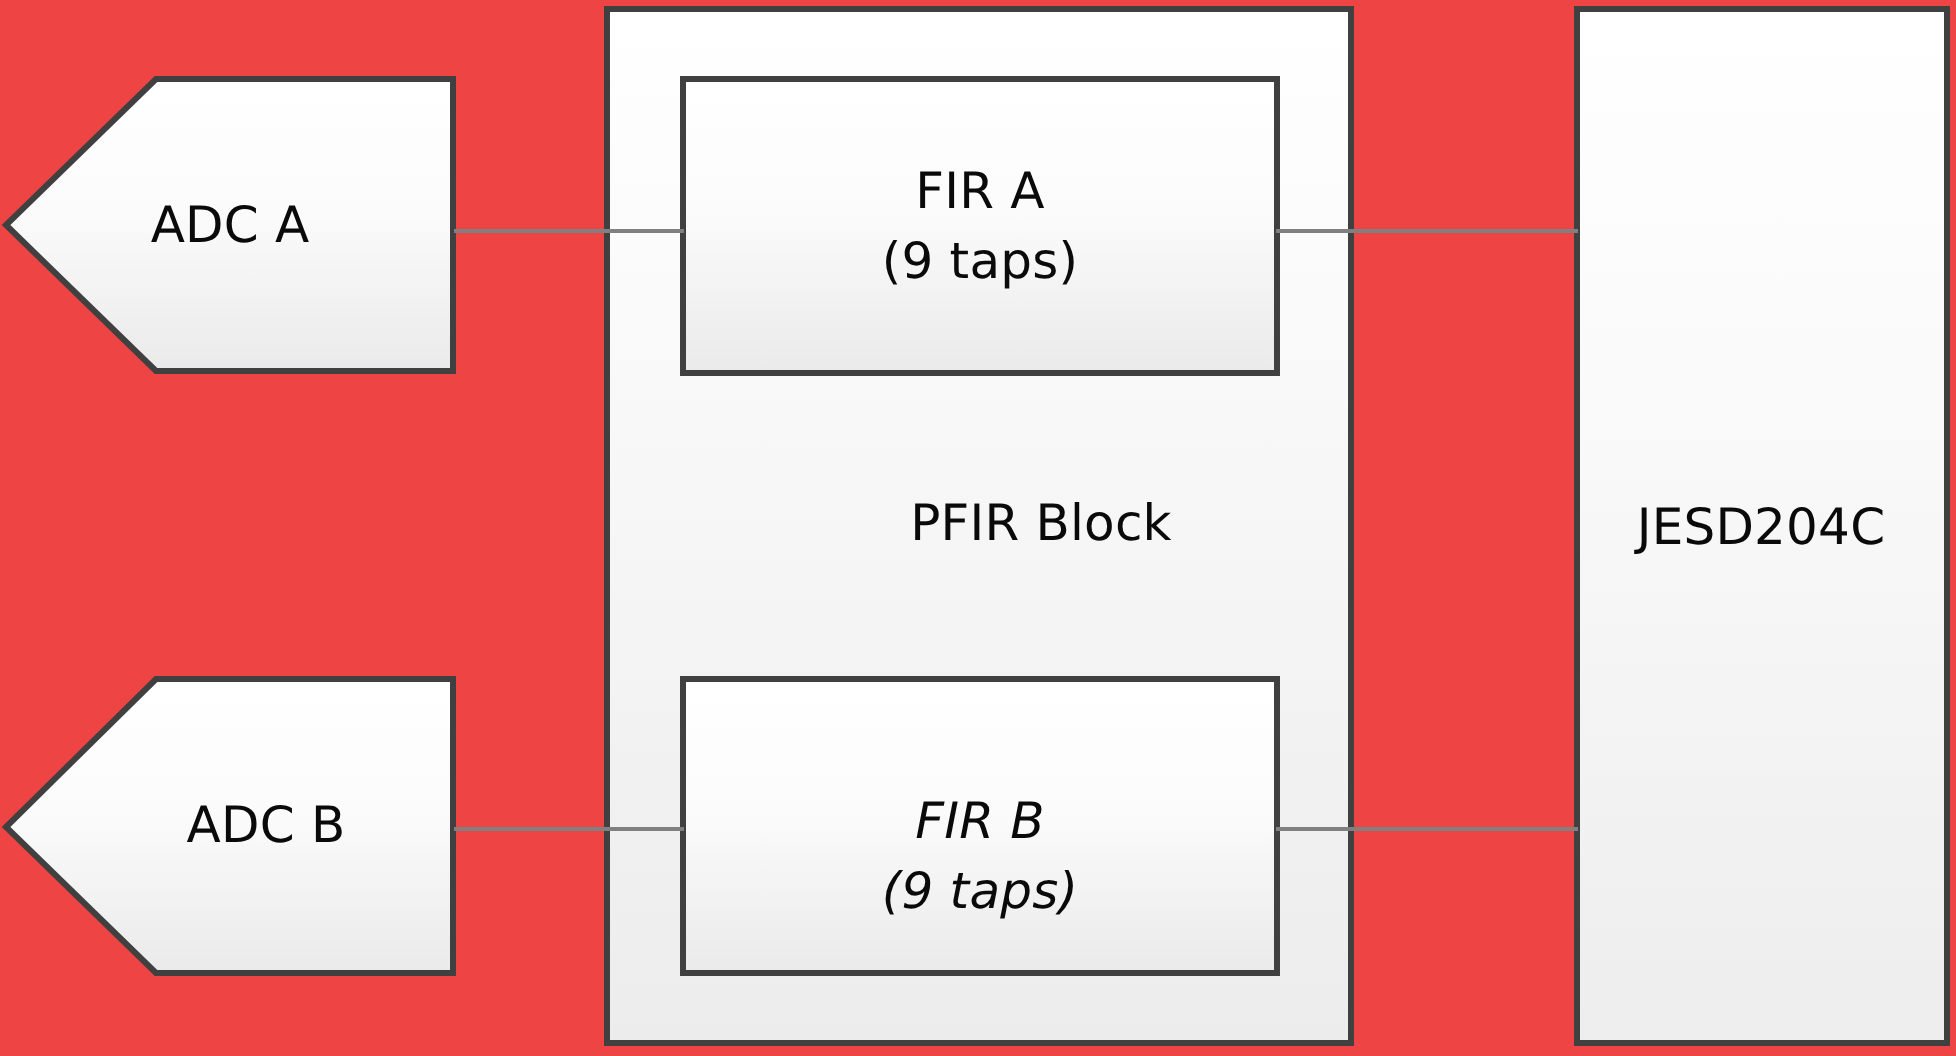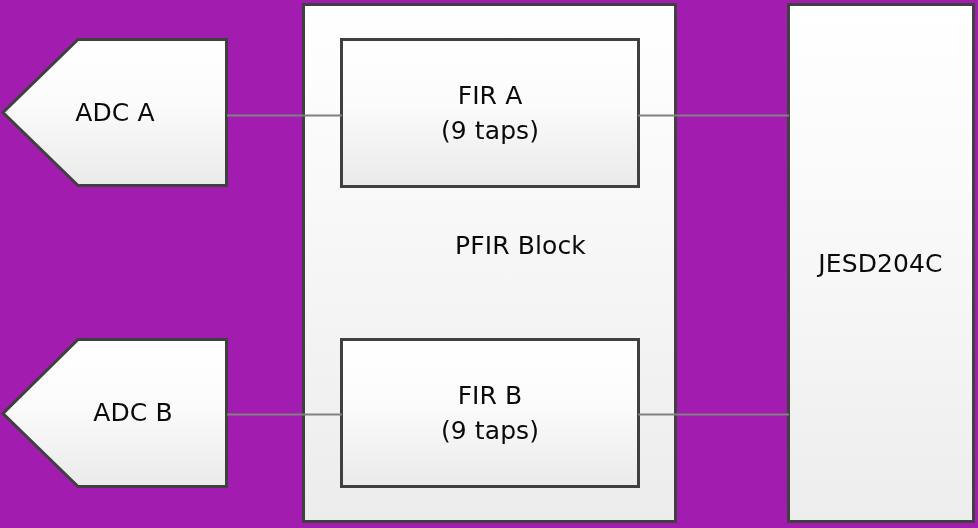--- a/index.html
+++ b/index.html
@@ -7,21 +7,21 @@
     padding: 0;
     background: #ffffff;
   }
   body {
     font-family: "DejaVu Sans", sans-serif;
   }
   #canvas {
     position: relative;
     width: 978px;
     height: 528px;
-    background: #a21caf;
+    background: #ef4444;
     overflow: hidden;
   }
   .svg-layer {
     position: absolute;
     left: 0;
     top: 0;
     width: 978px;
     height: 528px;
   }
   .node-label {
@@ -41,24 +41,24 @@
     white-space: nowrap;
   }
   .node-label .line2 { display: block; }
 
   
   #adc-a-label { left: 2px;  top: 38px;  width: 226px; height: 149px; }
   #adc-b-label { left: 20px;  top: 338px; width: 226px; height: 150px; }
 
   
   #fir-a-label { left: 341px; top: 38px;  width: 298px; height: 150px; justify-content: center; }
-  #fir-b-label { left: 341px; top: 338px; width: 298px; height: 150px; }
+  #fir-b-label { left: 341px; top: 353px; width: 298px; height: 150px; font-style: italic; }
 
   
-  #pfir-label  { left: 303px; top: 220px; width: 435px; height: 52px; }
+  #pfir-label  { left: 303px; top: 236px; width: 435px; height: 52px; }
 
   
   #jesd-label  { left: 788px; top: 215px; width: 185px; height: 98px; }
 </style>
 </head>
 <body>
 
 <div id="canvas">
 
   <svg class="svg-layer" viewBox="0 0 978 528" xmlns="http://www.w3.org/2000/svg">

